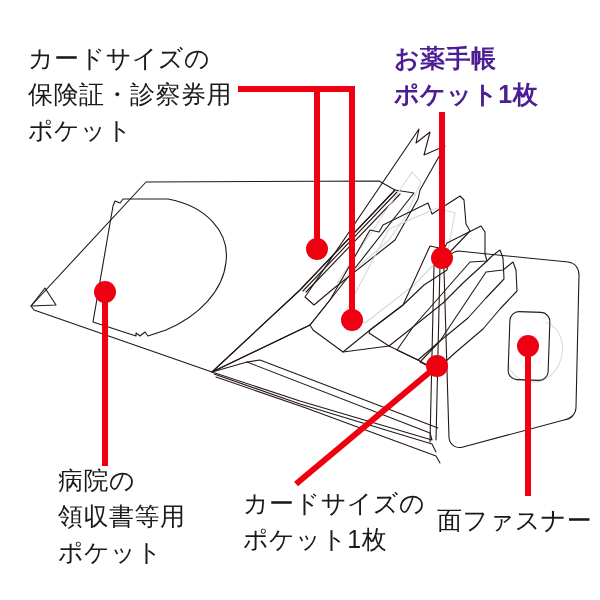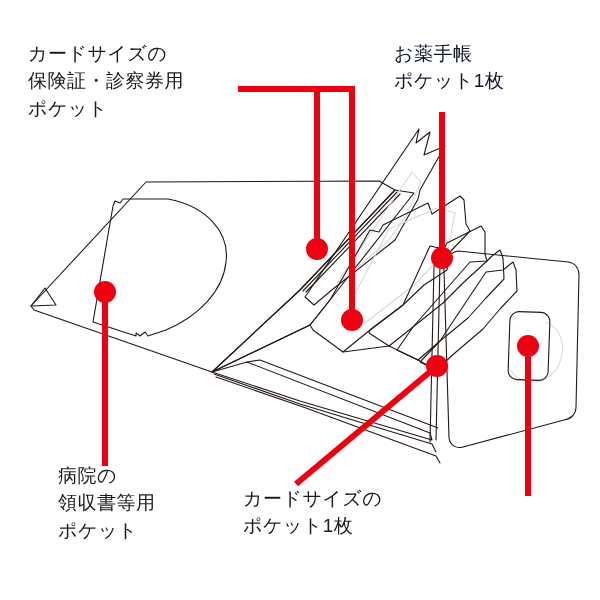--- a/index.html
+++ b/index.html
@@ -21,21 +21,21 @@
   #art {
     position: absolute;
     left: 0;
     top: 0;
     width: 600px;
     height: 600px;
   }
   .callout {
     position: absolute;
     color: #1a1a1a;
-    font-size: 19px;
+    font-size: 25px;
     line-height: 1.44;
     font-weight: 400;
     letter-spacing: 0.5px;
     white-space: pre;
     font-family: "Liberation Sans", "DejaVu Sans", sans-serif;
   }
 
   
   #label-card      { left: 28px;  top: 40px;  }
   #label-medbook   { left: 394px; top: 40px;  }
@@ -171,24 +171,25 @@
       <circle cx="105" cy="292" r="11" fill="#ee0011"></circle>
       <circle cx="437" cy="366" r="11" fill="#ee0011"></circle>
       <circle cx="528" cy="346" r="11" fill="#ee0011"></circle>
     </g>
   </svg>
 
   <div class="callout" id="label-card" style="color: rgb(26, 26, 26);">カードサイズの
 保険証・診察券用
 ポケット</div>
 
-  <div class="callout" id="label-medbook" style="color: #0f172a;">お薬手帳
+  <div class="callout" id="label-medbook" style="color: #4c1d95; font-weight: bold;">お薬手帳
 ポケット1枚</div>
 
   <div class="callout" id="label-receipt" style="color: rgb(26, 26, 26);">病院の
 領収書等用
 ポケット</div>
 
   <div class="callout" id="label-flap" style="color: rgb(26, 26, 26);">カードサイズの
 ポケット1枚</div>
 
+  <div class="callout" id="label-velcro" style="color: rgb(26, 26, 26);">面ファスナー</div>
 
 </div>
 
 </body></html>

